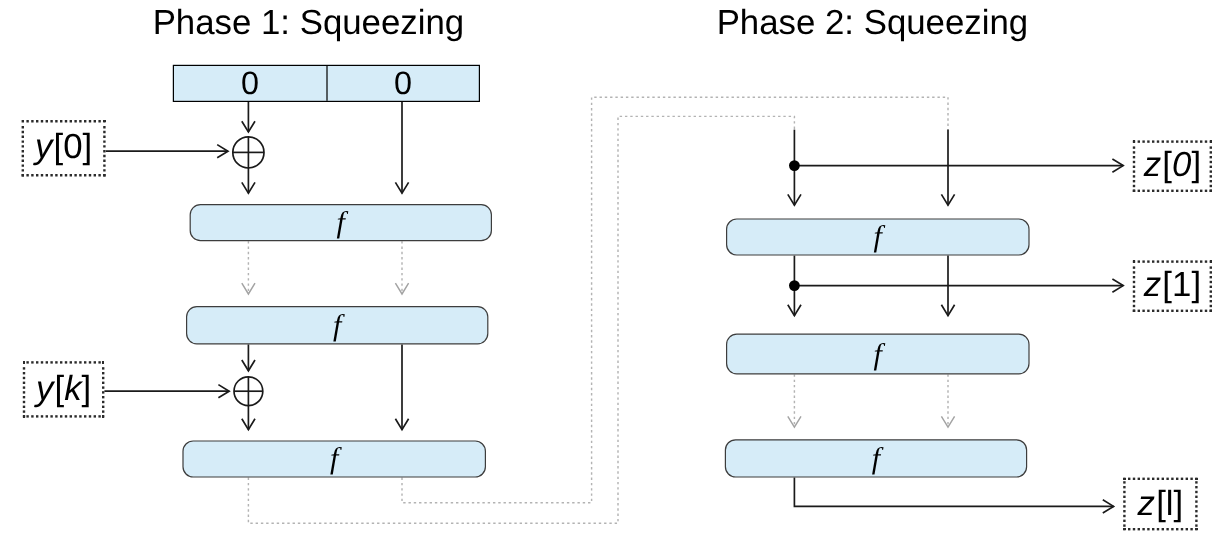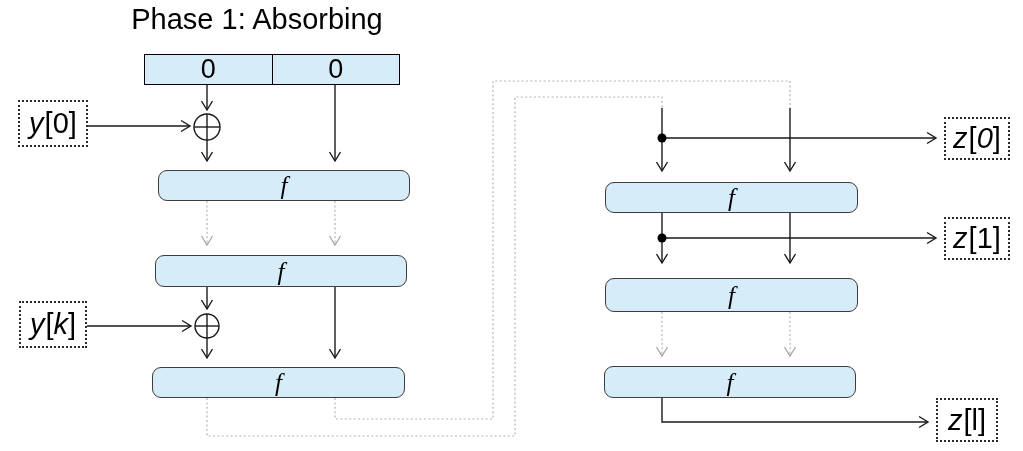--- a/index.html
+++ b/index.html
@@ -97,21 +97,22 @@
       <line x1="194" y1="127" x2="220" y2="127"></line>
       <line x1="207" y1="114" x2="207" y2="140"></line>
     </g>
     <g stroke="#1a1a1a" stroke-width="1.4" fill="none">
       <circle cx="207" cy="326" r="12" fill="#ffffff"></circle>
       <line x1="195" y1="326" x2="219" y2="326"></line>
       <line x1="207" y1="314" x2="207" y2="338"></line>
     </g>
   </svg>
 
-  <div class="title" style="left:62px;top:3px;width:390px;">Phase 1: Absorbing</div>
+  <div class="title" style="left:62px;top:3px;width:390px;">Phase 1: Squeezing</div>
+  <div class="title" style="left:532px;top:3px;width:390px;">Phase 2: Squeezing</div>
 
   <div class="state-box">
     <div class="state-cell">0</div>
     <div class="state-cell">0</div>
   </div>
 
   <div class="fbox" style="left:158px;top:170px;width:252px;height:31px;">
     <span>f</span>
   </div>
   <div class="fbox" style="left:155px;top:255px;width:252px;height:32px;">

